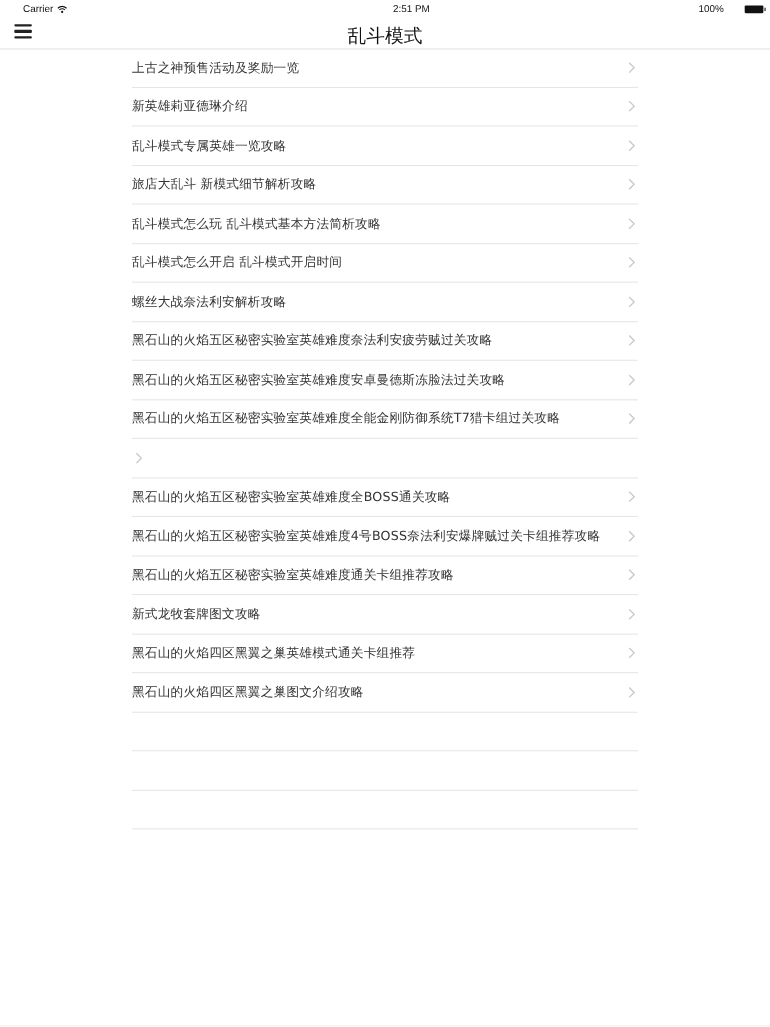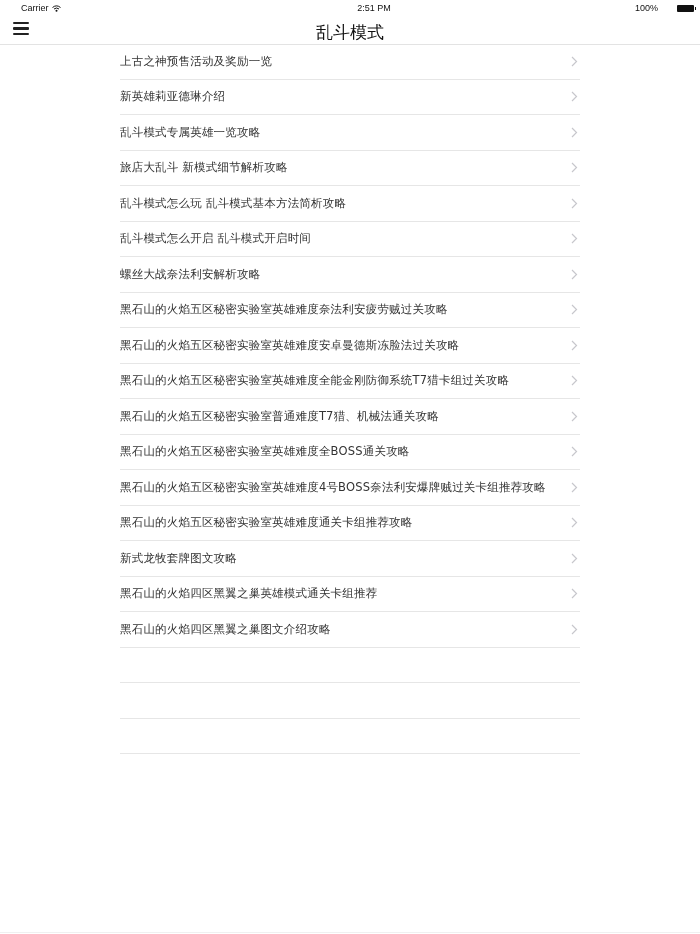--- a/index.html
+++ b/index.html
@@ -125,21 +125,20 @@
   </div>
     <div class="row">
     <span class="label">黑石山的火焰五区秘密实验室英雄难度全能金刚防御系统T7猎卡组过关攻略</span>
     <span class="chev">
       <svg width="7" height="11" viewBox="0 0 7 11">
           <path d="M1 1 L5.5 5.5 L1 10" stroke="#c7c7cc" stroke-width="1.2" fill="none"></path>
         </svg>
     </span>
   </div>
     <div class="row">
-    <span class="label">黑石山的火焰五区秘密实验室普通难度T7猎、机械法通关攻略</span>
     <span class="chev">
       <svg width="7" height="11" viewBox="0 0 7 11">
           <path d="M1 1 L5.5 5.5 L1 10" stroke="#c7c7cc" stroke-width="1.2" fill="none"></path>
         </svg>
     </span>
   </div>
     <div class="row">
     <span class="label">黑石山的火焰五区秘密实验室英雄难度全BOSS通关攻略</span>
     <span class="chev">
       <svg width="7" height="11" viewBox="0 0 7 11">

